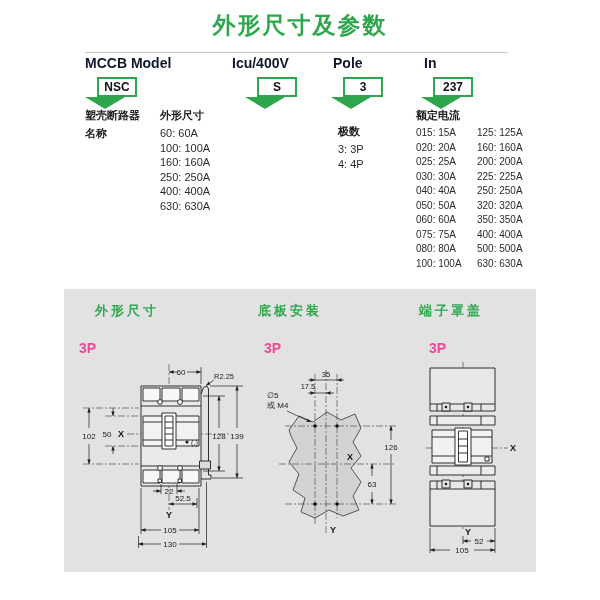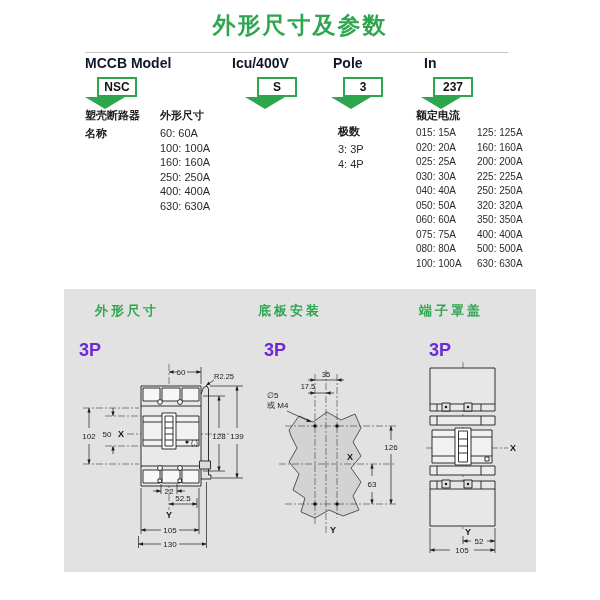--- a/index.html
+++ b/index.html
@@ -12,21 +12,21 @@
   .sel-box{position:absolute;top:77px;width:36px;height:16px;border:2px solid #2ea64e;
            background:#fff;font-size:12px;font-weight:bold;text-align:center;line-height:16px;color:#111;margin-left:12px;}
   .sel-arrow{position:absolute;top:97px;width:40px;height:12px;background:#2ea64e;
              clip-path:polygon(0 0,100% 0,50% 100%);}
   .col{position:absolute;font-size:11px;line-height:14.5px;color:#2b2b2b;white-space:nowrap;}
   .col .lbl{font-weight:bold;color:#1c1c1c;line-height:15px;margin-bottom:3px;}
   .rated-cols{position:absolute;left:416px;top:126px;display:flex;}
   .rated-col{width:61px;font-size:10px;line-height:14.5px;color:#2b2b2b;white-space:nowrap;}
   .panel{position:absolute;left:64px;top:289px;width:472px;height:283px;background:#e2e2e2;}
   .diag-header{position:absolute;top:302px;font-size:13px;font-weight:bold;color:#2ea64e;letter-spacing:3px;}
-  .pole-label{position:absolute;top:340px;font-size:18px;font-weight:bold;color:#6d28d9;}
+  .pole-label{position:absolute;top:340px;font-size:14px;font-weight:bold;color:#ec4899;}
   .drawing{position:absolute;}
   svg line,svg rect,svg path,svg polyline,svg polygon{vector-effect:non-scaling-stroke;}
   .ol{stroke:#1c1c1c;stroke-width:.9;fill:none;}
   .fl{stroke:#1c1c1c;stroke-width:.9;}
   .cl{stroke:#3a3a3a;stroke-width:.6;stroke-dasharray:7 2 2 2;fill:none;}
   .dl{stroke:#1c1c1c;stroke-width:.7;fill:none;}
   .dt{font-size:8px;fill:#1c1c1c;}
   .dts{font-size:7.5px;fill:#1c1c1c;}
   .dtb{font-size:9px;font-weight:bold;fill:#111;}
 </style>

